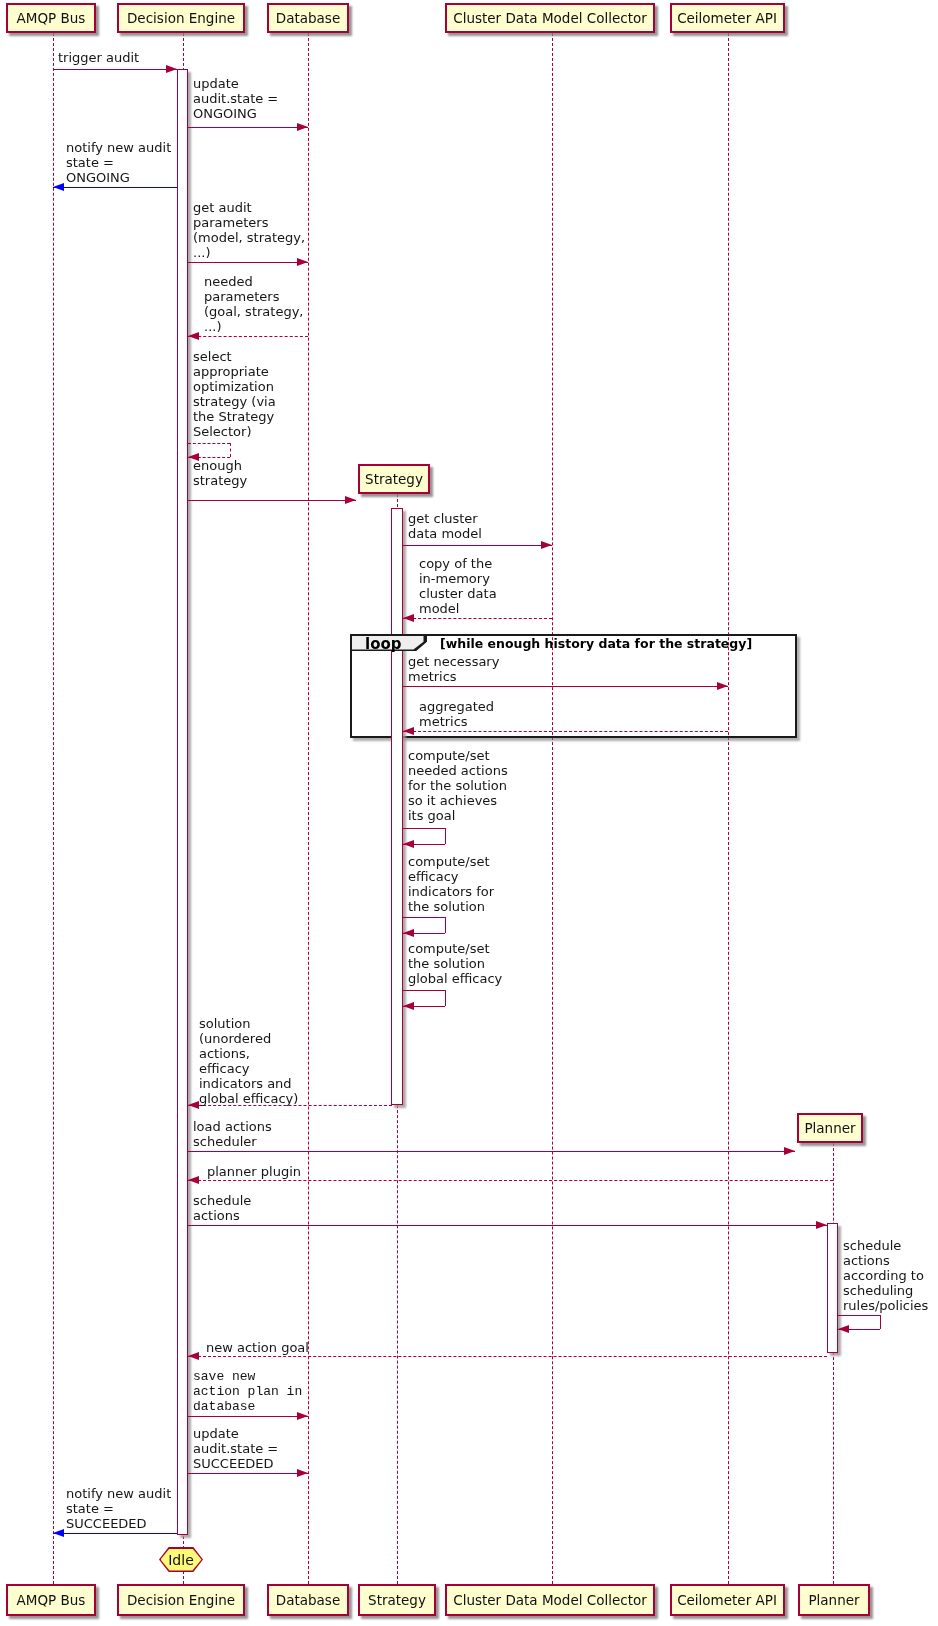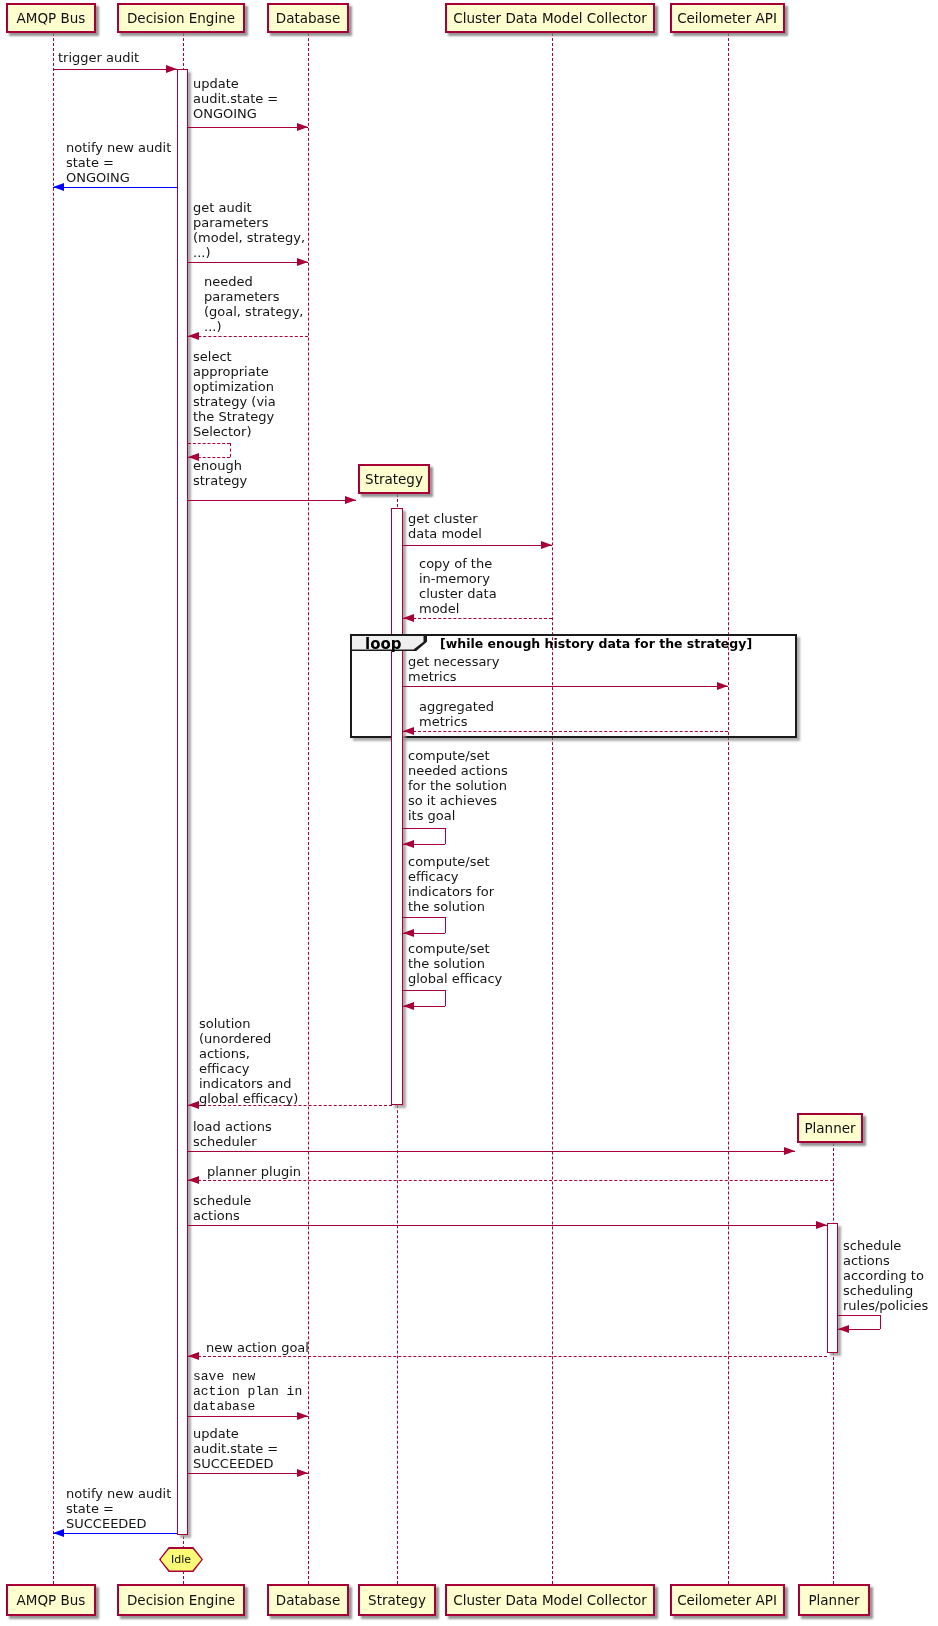--- a/index.html
+++ b/index.html
@@ -18,21 +18,21 @@
   .vline{width:0;border-left:1px solid #A80036;z-index:4;}
   .vline.dashed{border-left-style:dashed;}
   .ah{width:0;height:0;z-index:5;}
   .mlabel{font-size:13px;line-height:15px;color:#151515;white-space:pre;z-index:5;}
   .loopframe{border:2px solid #1a1a1a;z-index:2;
              box-shadow:3px 3px 2px rgba(120,120,120,0.6);}
   .cliplayer{z-index:5;}
   .loopword{font-weight:bold;font-size:15px;color:#000;z-index:5;}
   .loopcond{font-weight:bold;font-size:12.5px;color:#000;z-index:5;white-space:pre;}
   .hexlabel{display:flex;align-items:center;justify-content:center;
-            font-size:11px;color:#101010;z-index:7;}
+            font-size:14px;color:#101010;z-index:7;}
 </style>
 </head>
 <body>
 
 <div id="diagram">
     <div class="abs lifeline" style="left: 53px; top: 33px; height: 1551px;"></div>
     <div class="abs lifeline" style="left: 183px; top: 33px; height: 1551px;"></div>
     <div class="abs lifeline" style="left: 308px; top: 33px; height: 1551px;"></div>
     <div class="abs lifeline" style="left: 397px; top: 494px; height: 1090px;"></div>
     <div class="abs lifeline" style="left: 552px; top: 33px; height: 1551px;"></div>

